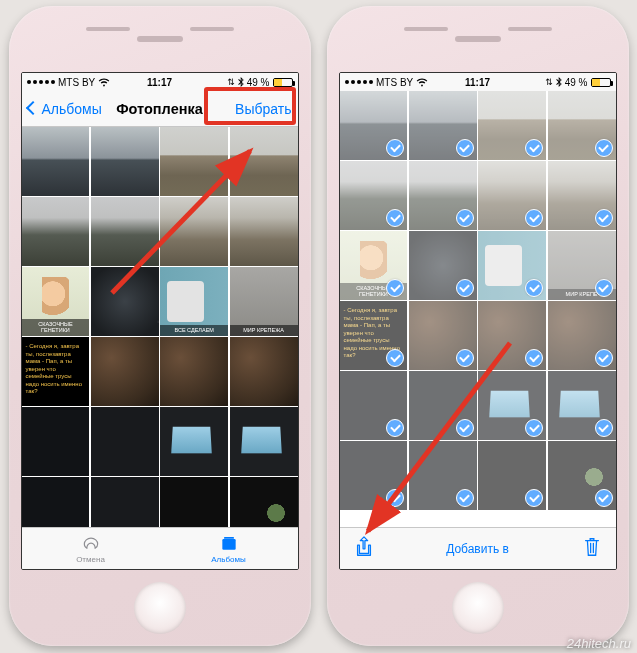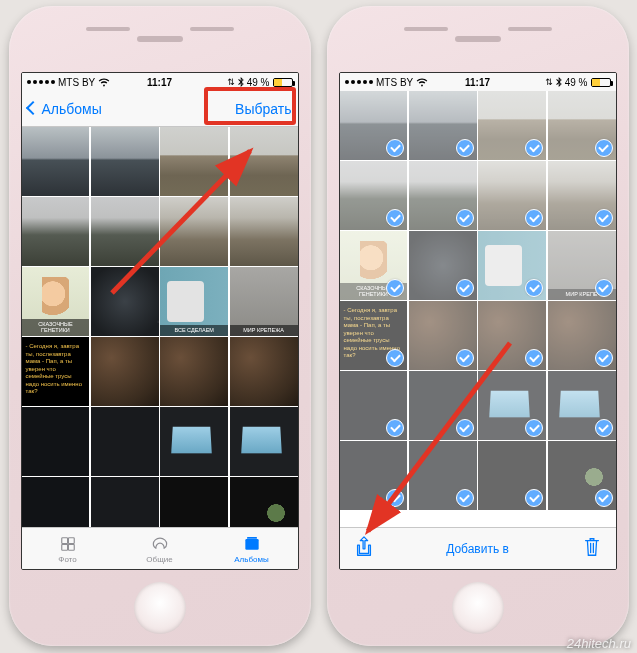--- a/index.html
+++ b/index.html
@@ -223,20 +223,21 @@
               <i></i>
             </span>
         </div>
       </div>
 
       <div class="nav">
         <div class="left">
           <span class="chev-left"></span>
           <span>Альбомы</span>
         </div>
+        <div class="title">Фотопленка</div>
         <div class="right">Выбрать</div>
         <div class="red-box"></div>
       </div>
 
       <div class="grid">
         <div class="thumb t-lake"></div>
         <div class="thumb t-lake"></div>
         <div class="thumb t-house"></div>
         <div class="thumb t-house"></div>
 
@@ -274,32 +275,23 @@
 
         <div class="thumb t-dark"></div>
         <div class="thumb t-dark2"></div>
         <div class="thumb t-blank"></div>
         <div class="thumb t-plant"></div>
       </div>
 
       <div class="tabbar">
         <div class="tab">
           <svg viewBox="0 0 24 24">
-              <rect x="4.5" y="4.5" width="7" height="7" rx="1" fill="none" stroke="#8e8e93" stroke-width="1.4"></rect>
-              <rect x="12.5" y="4.5" width="7" height="7" rx="1" fill="none" stroke="#8e8e93" stroke-width="1.4"></rect>
-              <rect x="4.5" y="12.5" width="7" height="7" rx="1" fill="none" stroke="#8e8e93" stroke-width="1.4"></rect>
-              <rect x="12.5" y="12.5" width="7" height="7" rx="1" fill="none" stroke="#8e8e93" stroke-width="1.4"></rect>
-            </svg>
-          <span>Фото</span>
-        </div>
-        <div class="tab">
-          <svg viewBox="0 0 24 24">
               <path d="M7 17c0-3 2-6 5-6s5 3 5 6c2-1 3-3 3-5 0-4-3.5-7-8-7s-8 3-8 7c0 2 1 4 3 5z" fill="none" stroke="#8e8e93" stroke-width="1.4"></path>
             </svg>
-          <span>Общие</span>
+          <span>Отмена</span>
         </div>
         <div class="tab active">
           <svg viewBox="0 0 24 24">
               <rect x="4" y="6" width="16" height="13" rx="1.5" fill="#007aff"></rect>
               <rect x="6" y="3.5" width="12" height="2.2" rx="1" fill="#007aff"></rect>
             </svg>
           <span>Альбомы</span>
         </div>
       </div>
 

